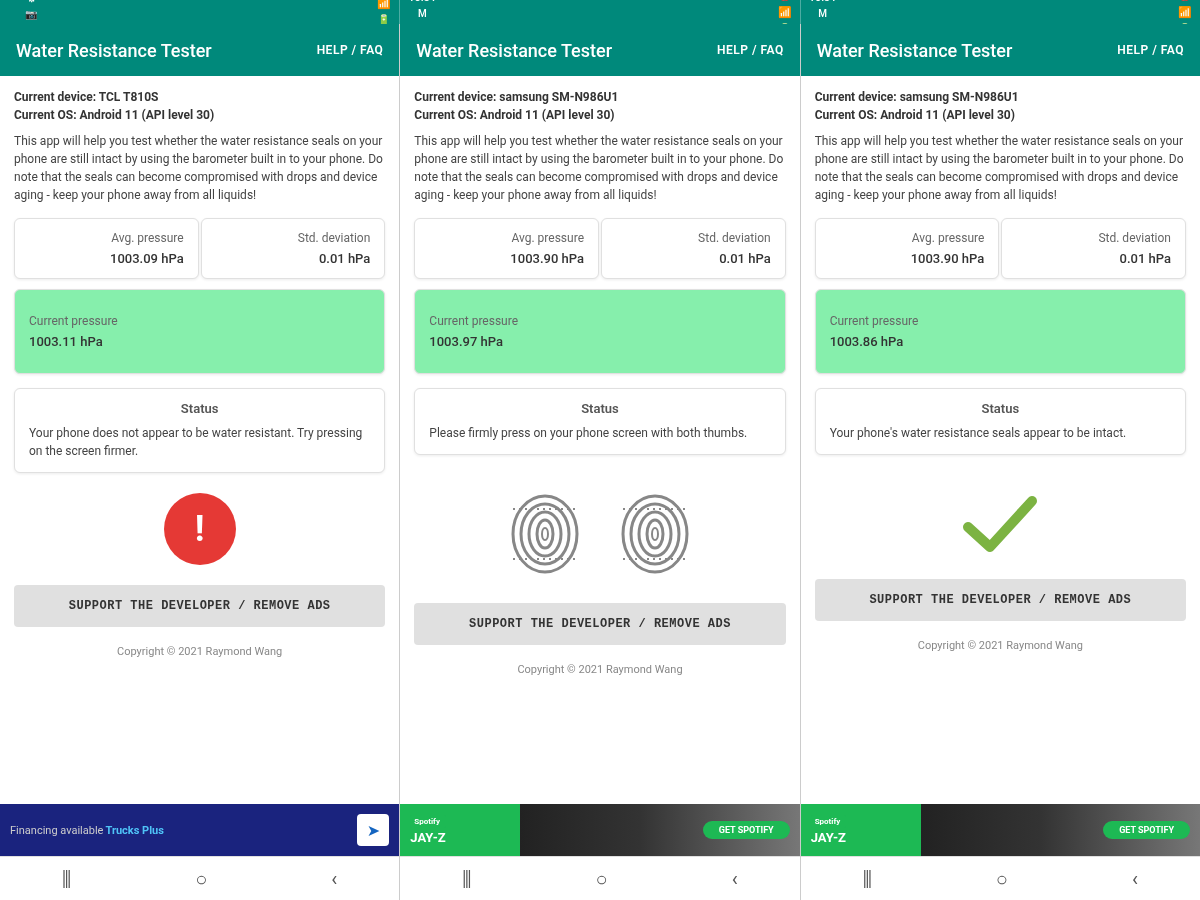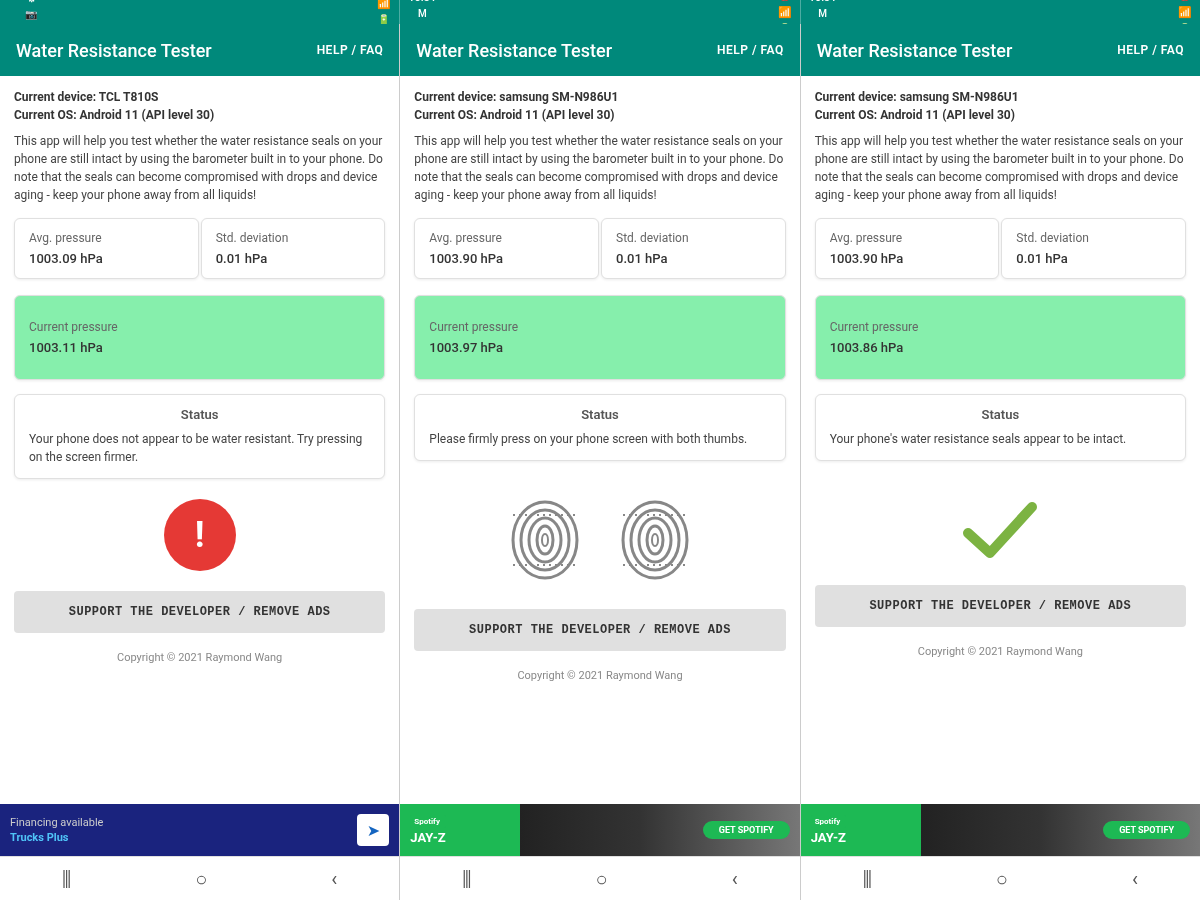--- a/index.html
+++ b/index.html
@@ -82,21 +82,22 @@
       font-size: 12px;
       color: #444;
       line-height: 1.5;
       margin-bottom: 14px;
     }
 
     
     .pressure-row {
       display: flex;
       gap: 2px;
-      margin-bottom: 16px;
+      margin-bottom: 10px;
+      text-align: right;
     }
     .pressure-card {
       flex: 1;
       background: white;
       border: 1px solid #e0e0e0;
       border-radius: 6px;
       padding: 12px 14px;
       box-shadow: 0 1px 3px rgba(0,0,0,0.08);
     }
     .pressure-card-label {
@@ -207,21 +208,21 @@
     .ad-banner {
       background: #1a1a2e;
       display: flex;
       align-items: center;
       padding: 8px 10px;
       gap: 10px;
       height: 52px;
     }
     .ad-banner-left {
       display: flex;
-      flex-direction: column;
+      flex-direction: row;
       gap: 2px;
     }
     .ad-financing {
       font-size: 11px;
       color: #ccc;
     }
     .ad-brand {
       font-size: 11px;
       font-weight: 700;
       color: #4fc3f7;

